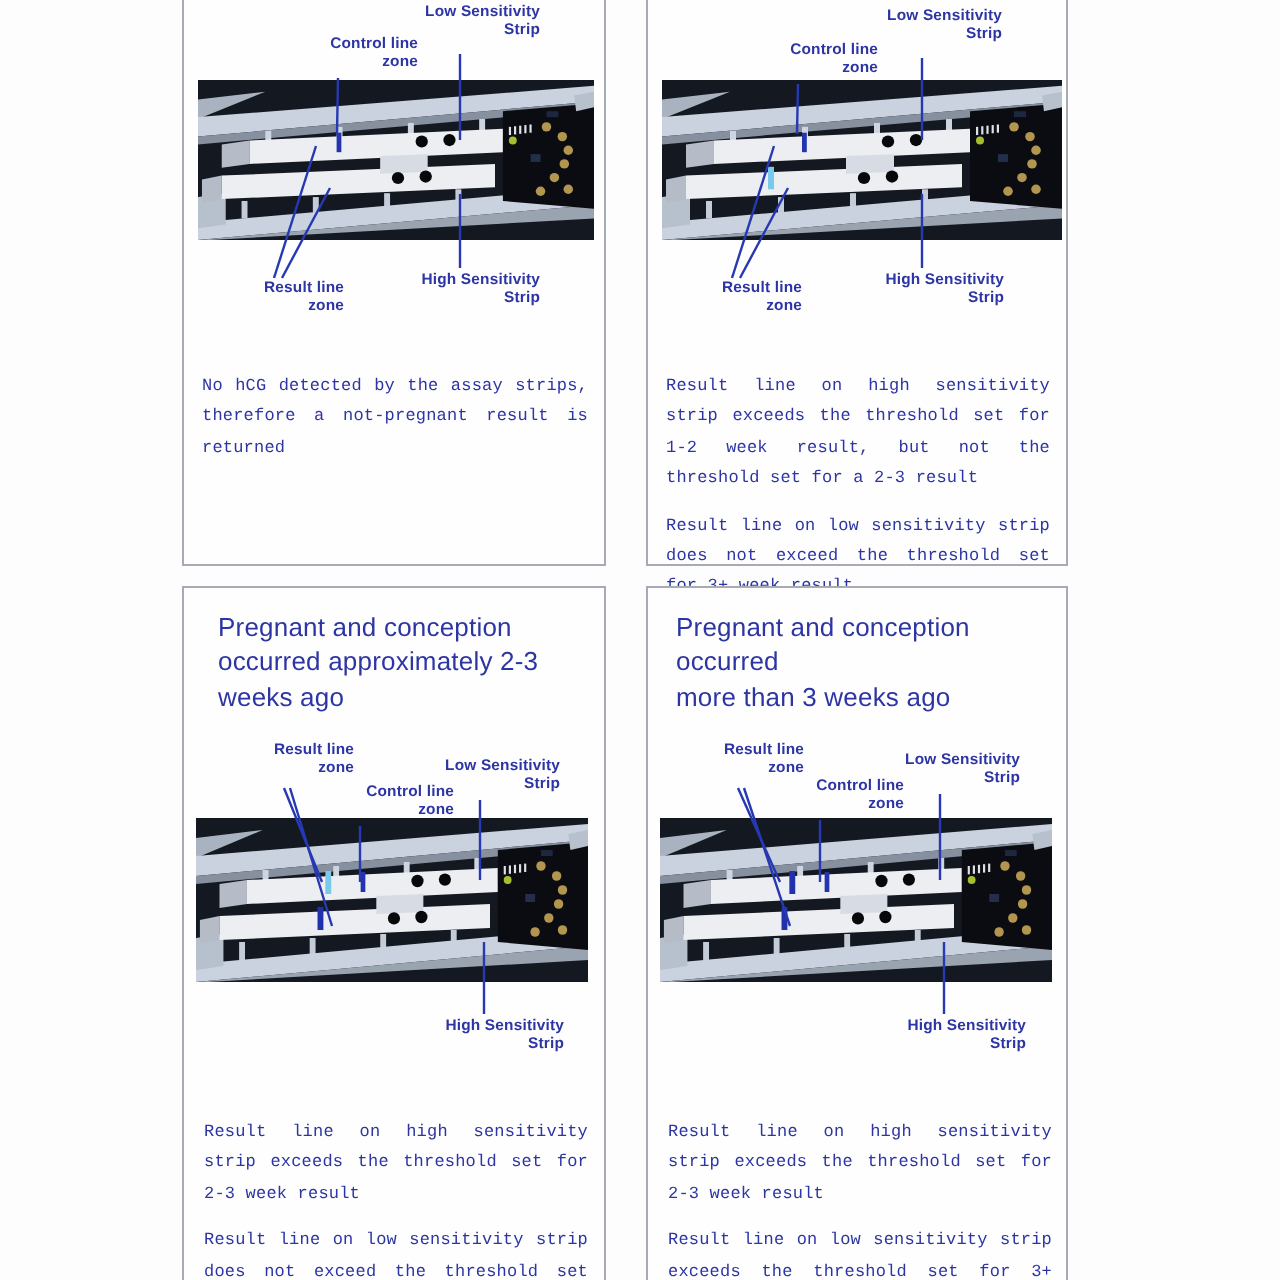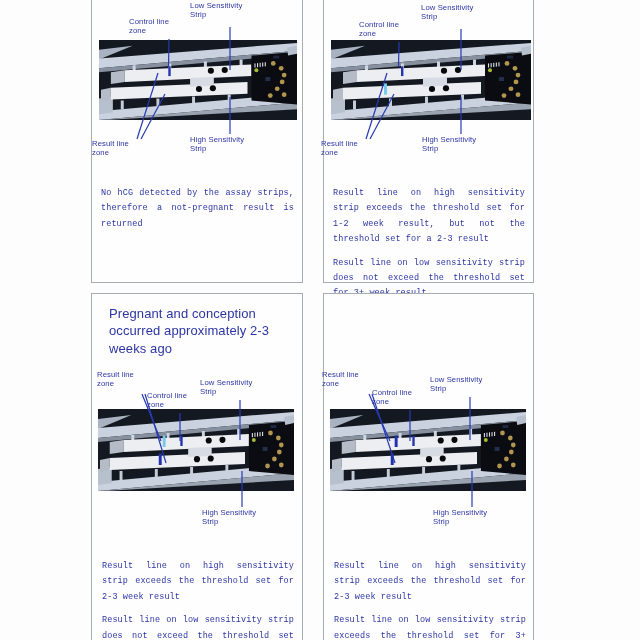--- a/index.html
+++ b/index.html
@@ -14,22 +14,22 @@
     border:1px solid #a6abb4;
     box-sizing:border-box;
   }
   .panel-top{top:-60px;height:343px;}
   .panel-bottom{top:293px;height:360px;}
   .panel-left{left:91px;width:212px;}
   .panel-right{left:323px;width:211px;}
   .ann{
     position:absolute;
     color:#2c35a3;
-    font-size:7.7px;font-weight:400;
-    line-height:8.8px;text-align:left;
+    font-size:7.7px;font-weight:700;
+    line-height:8.8px;text-align:right;
     white-space:pre-line;letter-spacing:.1px;
   }
   .title{
     position:absolute;
     color:#2c35a3;font-size:13px;line-height:17.4px;
     white-space:pre-line;letter-spacing:.1px;
   }
   .captions{position:absolute;}
   .captions p{
     margin:0 0 8px 0;
@@ -256,20 +256,22 @@
       <line x1="150" y1="213" x2="150" y2="177"></line>
     </g>
   </svg>
   <div class="captions" style="left:10px;top:265px;width:192px;">
     <p>Result line on high sensitivity strip exceeds the threshold set for 2-3 week result</p>
     <p>Result line on low sensitivity strip does not exceed the threshold set for 3+ week result</p>
   </div>
 </section>
 
 <section class="panel panel-bottom panel-right">
+  <div class="title" style="left:14px;top:11px;width:192px;">Pregnant and conception occurred
+more than 3 weeks ago</div>
   <div class="ann" style="left:-2px;top:77px;width:80px;">Result line
 zone</div>
   <div class="ann" style="left:48px;top:95px;width:80px;">Control line
 zone</div>
   <div class="ann" style="left:106px;top:82px;width:80px;">Low Sensitivity
 Strip</div>
   <div class="ann" style="left:109px;top:215px;width:80px;">High Sensitivity
 Strip</div>
   <svg class="photo" style="left:6px;top:115px;" width="196" height="82" viewBox="0 0 200 82" preserveAspectRatio="none">
   <rect x="0" y="0" width="200" height="82" fill="#141821"></rect>

